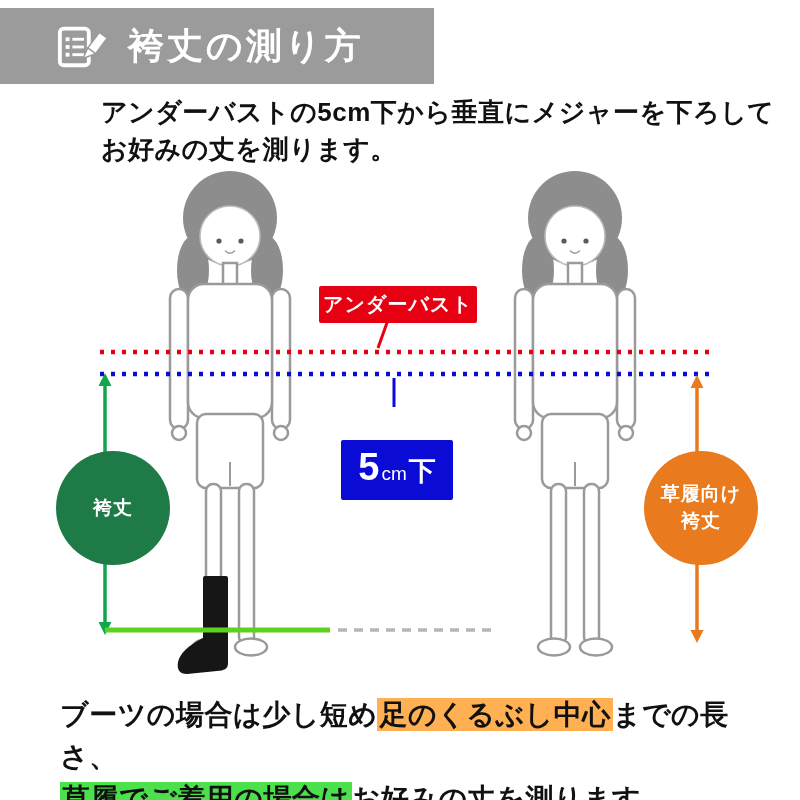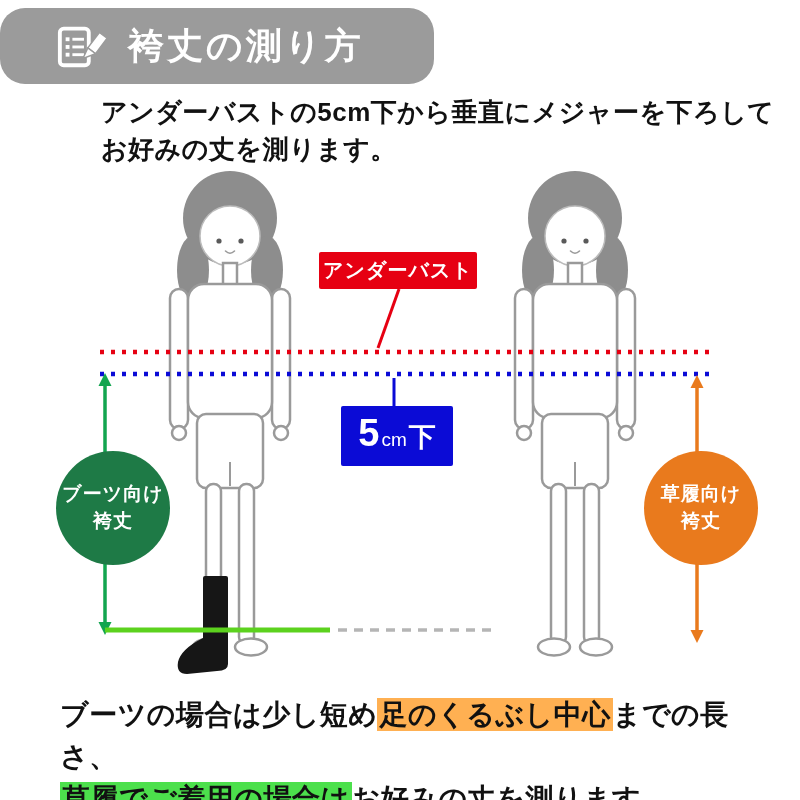--- a/index.html
+++ b/index.html
@@ -22,21 +22,21 @@
   body{
     position:relative;
     background:#ffffff;
     overflow:hidden;
     font-family:"Liberation Sans","DejaVu Sans",sans-serif;
     color:var(--text);
   }
   .banner{
     position:absolute;left:0;top:8px;width:434px;height:76px;
     background:var(--header-bg);
-    display:flex;align-items:center;gap:18px;padding-left:56px;border-radius:25px;
+    display:flex;align-items:center;gap:18px;padding-left:56px;
   }
   .banner-icon{width:54px;height:54px;display:block;flex:0 0 auto;}
   .banner h1{
     color:#fff;font-size:36px;font-weight:800;letter-spacing:3px;white-space:nowrap;
   }
   .intro{
     position:absolute;left:60px;top:94px;width:700px;
     font-size:26px;font-weight:800;line-height:1.42;letter-spacing:0.5px;margin-left:41px;
   }
   svg.diagram{position:absolute;left:0;top:168px;width:800px;height:520px;}
@@ -57,21 +57,21 @@
   .conn-blue{stroke:var(--blue);stroke-width:3;fill:none;}
   .arrow-green-line{stroke:var(--arrow-green);stroke-width:3.5;fill:none;}
   .arrow-green-head{fill:var(--arrow-green);}
   .arrow-orange-line{stroke:var(--orange);stroke-width:3.5;fill:none;}
   .arrow-orange-head{fill:var(--orange);}
   .hem-green{stroke:var(--bright-green);stroke-width:5;fill:none;}
   .dash-gray{stroke:var(--line-gray);stroke-width:3.5;stroke-dasharray:9 7;fill:none;}
 
   
   .tag{
-    position:absolute;color:#fff;font-weight:800;text-align:center;
+    position:absolute;color:#fff;font-weight:800;text-align:center;margin-top:34px;
   }
   .red-box{
     left:319px;top:252px;width:158px;height:37px;line-height:37px;
     background:var(--red);font-size:20px;letter-spacing:1px;border-radius:2px;
   }
   .blue-box{
     left:341px;top:406px;width:112px;height:60px;
     background:var(--blue);border-radius:2px;
     display:flex;align-items:baseline;justify-content:center;
     padding-top:8px;
@@ -178,21 +178,20 @@
     <span>アンダーバスト</span>
   </div>
 
   <div class="tag blue-box">
     <span class="num">5</span>
     <span class="unit">cm</span>
     <span class="suffix">下</span>
   </div>
 
   <div class="circle green-circle">
-    <span>ブーツ向け</span>
     <span>袴丈</span>
   </div>
 
   <div class="circle orange-circle">
     <span>草履向け</span>
     <span>袴丈</span>
   </div>
 
   <p class="footer"><span>ブーツの場合は少し短め</span><mark class="hl-orange">足のくるぶし中心</mark><span>までの長さ、</span><br><mark class="hl-green">草履でご着用の場合は</mark><span>お好みの丈を測ります。</span></p>
 

